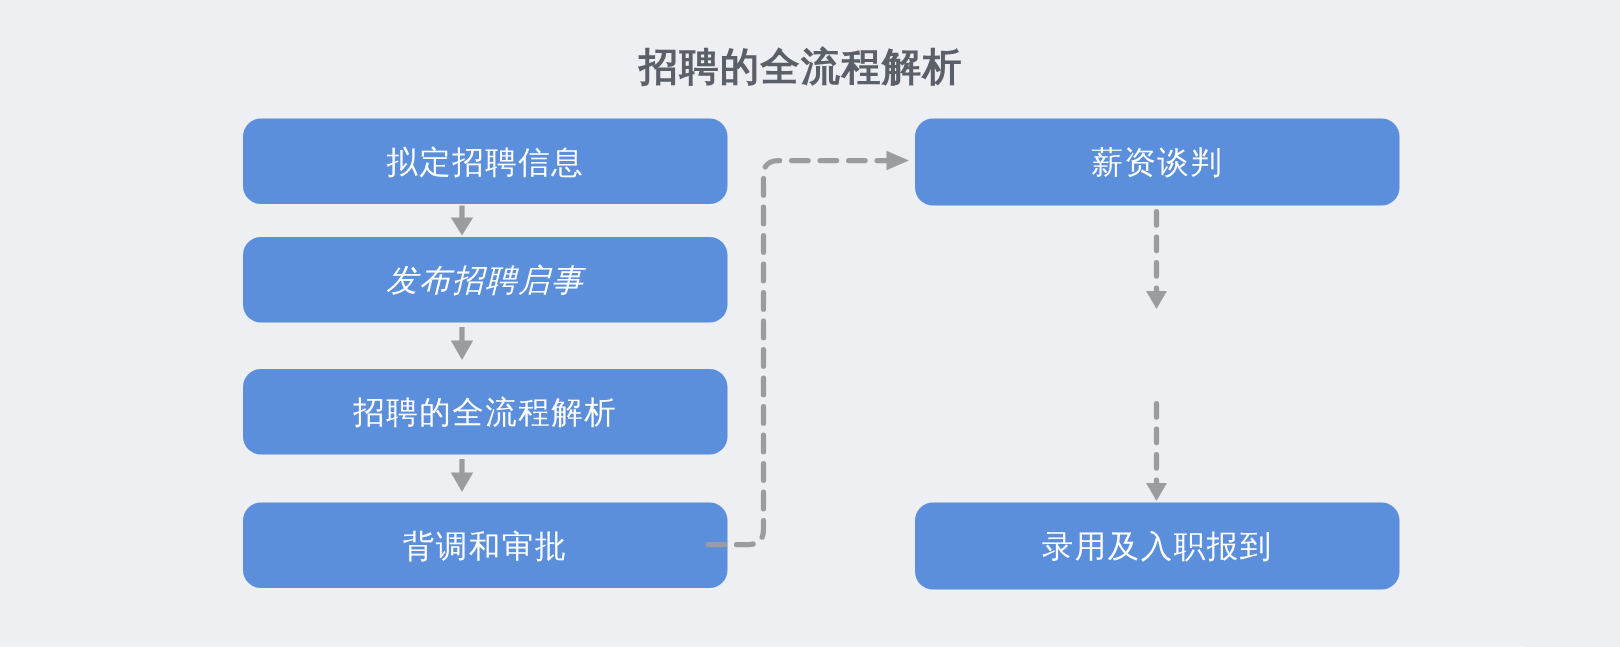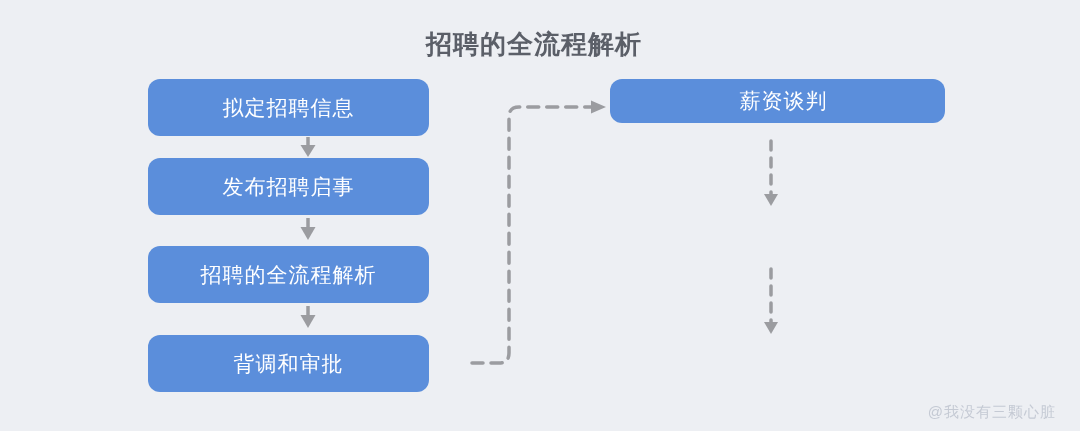--- a/index.html
+++ b/index.html
@@ -27,24 +27,24 @@
     background: var(--node, #5b8edb);
     color: var(--node-text, #ffffff);
     border-radius: 12px;
     display: flex;
     align-items: center;
     justify-content: center;
     font-size: 21px;
     font-weight: 500;
     letter-spacing: 1px;
   }
-  .col-left  { left: 148px; width: 281px; height: 57px; }
-  .col-right { left: 610px; width: 323px; height: 44px; padding-left: 12px; }
+  .col-left  { left: 162px; width: 323px; height: 57px; }
+  .col-right { left: 610px; width: 323px; height: 58px; }
   #node-draft     { top: 79px;  }
-  #node-publish   { top: 158px; }
+  #node-publish   { top: 158px; font-style: italic; }
   #node-screen    { top: 246px; }
   #node-interview { top: 335px; }
   #node-salary    { top: 79px;  }
   #node-check     { top: 207px; }
   #node-onboard   { top: 335px; }
   svg.connectors {
     position: absolute;
     left: 0; top: 0;
     width: 1080px; height: 431px;
     pointer-events: none;
@@ -75,20 +75,23 @@
   <div class="node col-left" id="node-screen">
     <span>招聘的全流程解析</span>
   </div>
   <div class="node col-left" id="node-interview">
     <span>背调和审批</span>
   </div>
 
   <div class="node col-right" id="node-salary">
     <span>薪资谈判</span>
   </div>
+  <div class="node col-right" id="node-onboard">
+    <span>录用及入职报到</span>
+  </div>
 
   <svg class="connectors" viewBox="0 0 1080 431">
 
     <g>
       <line class="arrow-stroke" x1="308" y1="137" x2="308" y2="147" stroke-width="3.5"></line>
       <polygon class="arrow-fill" points="300.5,145 315.5,145 308,157"></polygon>
     </g>
     <g>
       <line class="arrow-stroke" x1="308" y1="218" x2="308" y2="229" stroke-width="3.5"></line>
       <polygon class="arrow-fill" points="300.5,227 315.5,227 308,240"></polygon>
@@ -106,14 +109,13 @@
     <g>
       <line class="arrow-stroke" x1="771" y1="141" x2="771" y2="194" stroke-width="3.5" stroke-dasharray="9 8" stroke-linecap="round"></line>
       <polygon class="arrow-fill" points="764,194 778,194 771,206"></polygon>
     </g>
     <g>
       <line class="arrow-stroke" x1="771" y1="269" x2="771" y2="322" stroke-width="3.5" stroke-dasharray="9 8" stroke-linecap="round"></line>
       <polygon class="arrow-fill" points="764,322 778,322 771,334"></polygon>
     </g>
   </svg>
 
-  <div class="watermark">@我没有三颗心脏</div>
 </div>
 
 </body></html>

